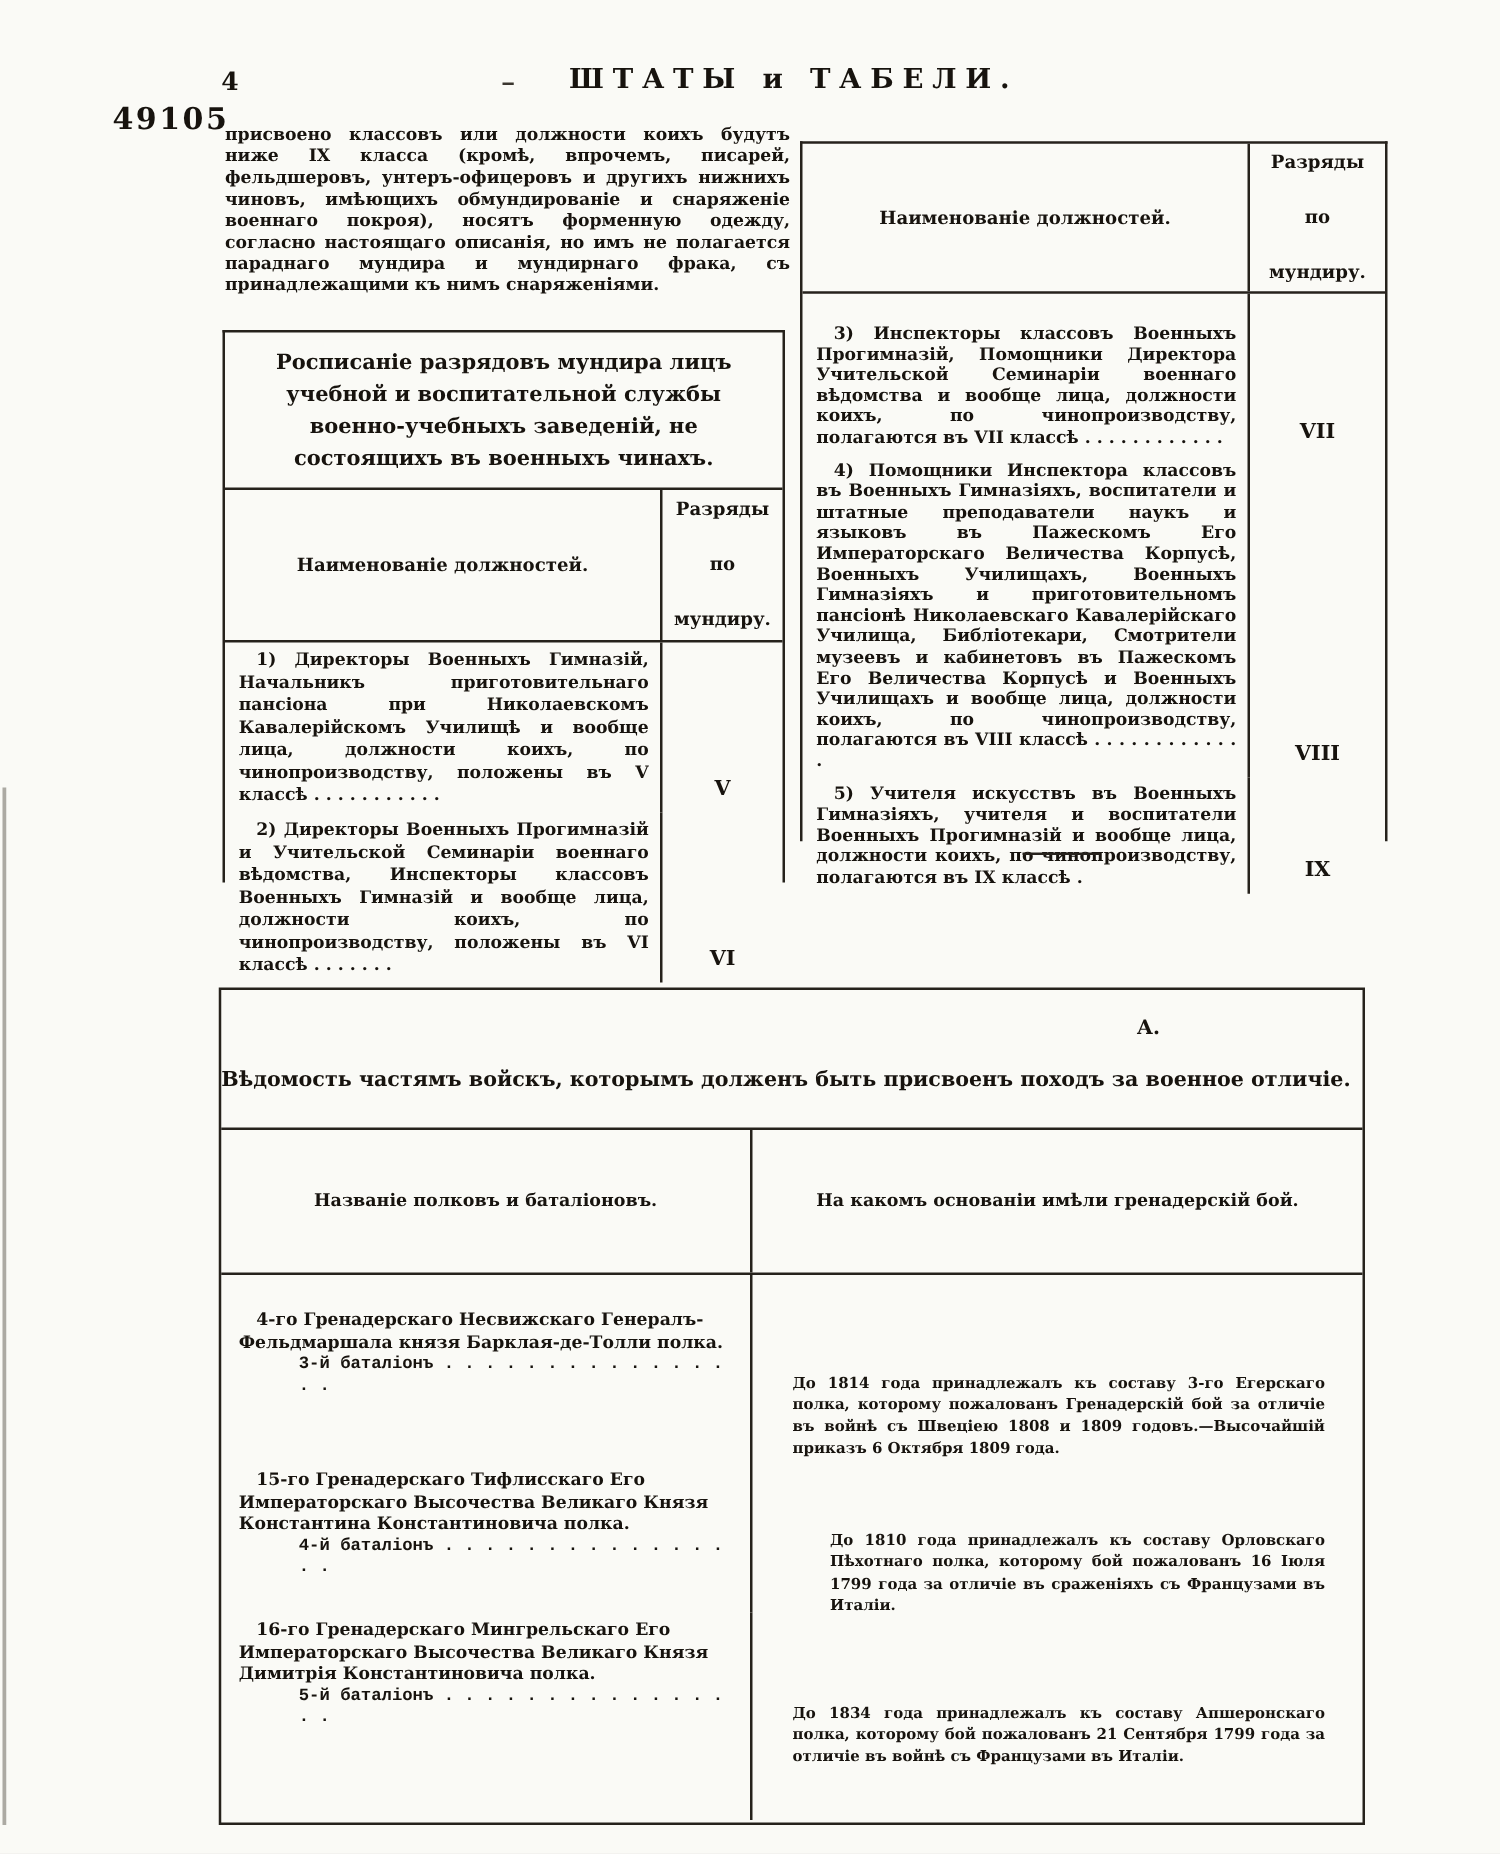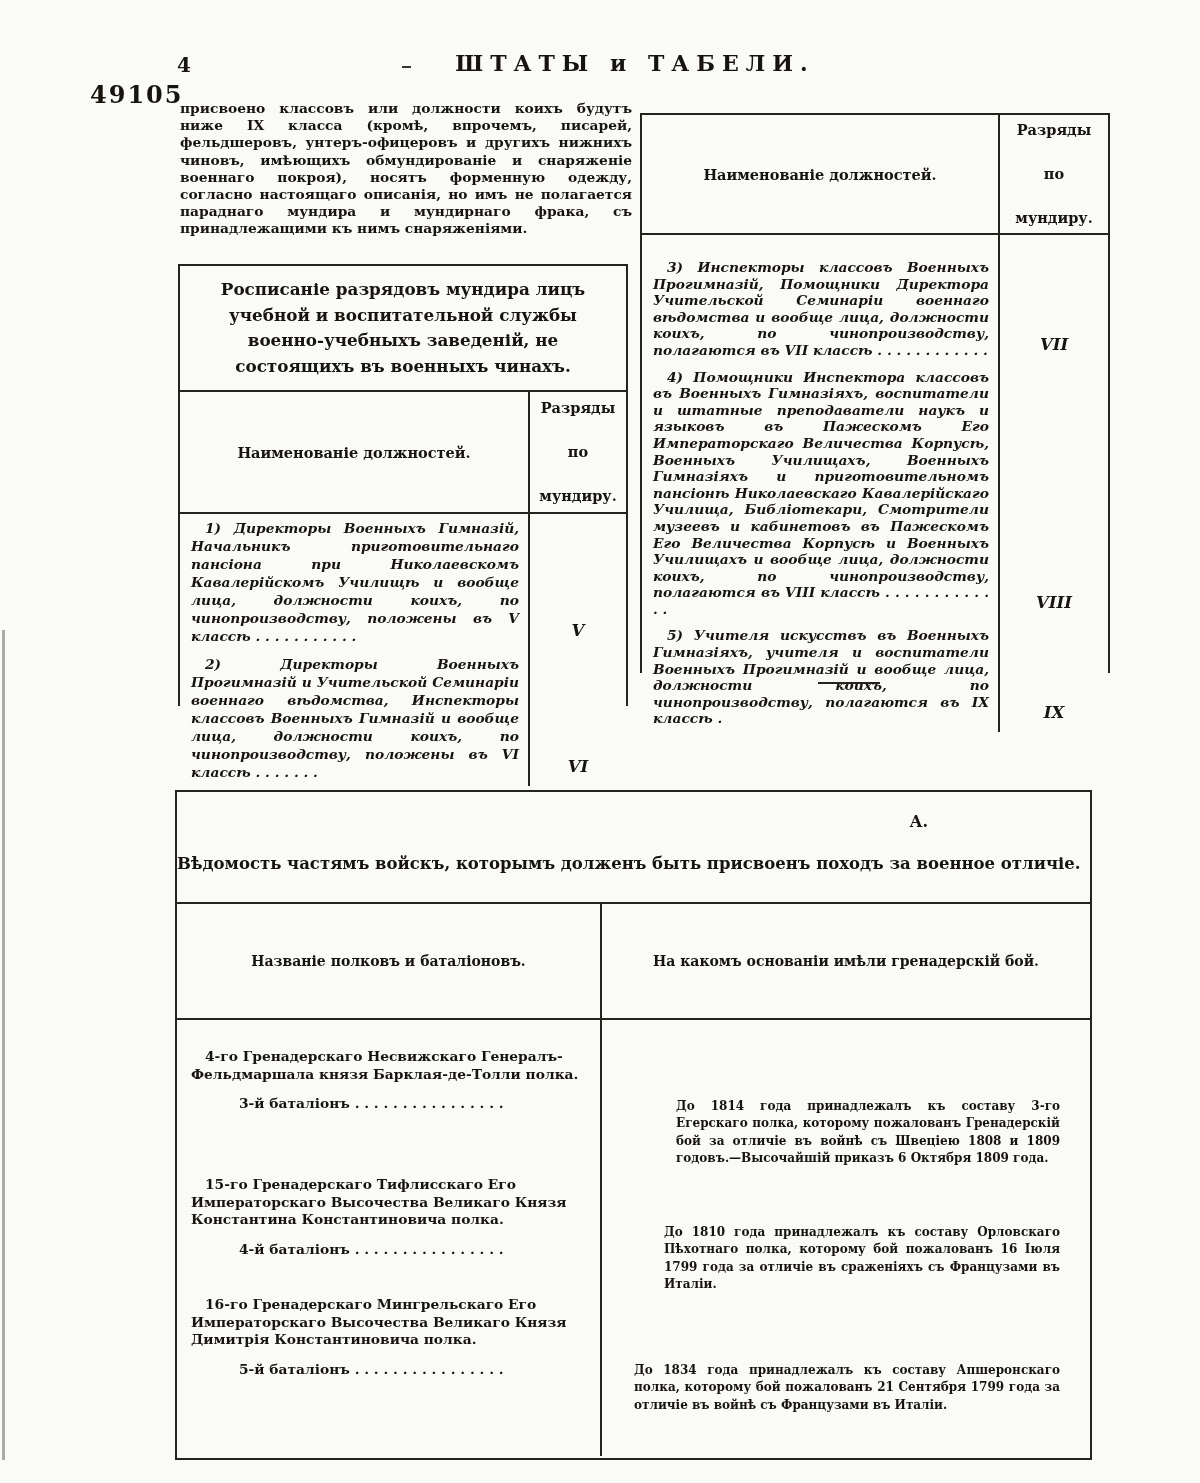--- a/index.html
+++ b/index.html
@@ -49,21 +49,21 @@
     flex: 1; display: flex; align-items: center; justify-content: center;
     border-right: 2px solid #26221c; font-weight: bold; font-size: 14.5px; text-align: center; padding: 0 8px;
   }
   .th-c2 {
     display: flex; align-items: center; justify-content: center;
     font-weight: bold; font-size: 14.5px; text-align: center; line-height: 44px;
   }
   .th-c2 .rank-head { width: 92px; }
   .table-left  .th-c2 { width: 96px; }
   .table-right .th-c2 { width: 108px; }
-  .t-row { display: flex; align-items: stretch; font-style: italic; }
+  .t-row { display: flex; align-items: stretch; }
   .t-row .tr-text {
     flex: 1; border-right: 2px solid #26221c; font-weight: bold; font-size: 13.8px;
     line-height: 18px; text-align: justify; padding: 5px 9px 5px 11px; text-indent: 14px;
   }
   .table-right .t-row .tr-text { line-height: 16.6px; }
   .table-right .t-row.rr1 .tr-text { padding-top: 24px; }
   .t-row .tr-rank {
     display: flex; align-items: flex-end; justify-content: center;
     font-weight: bold; font-size: 16.5px; padding-bottom: 10px;
   }
@@ -102,22 +102,22 @@
   .bt-row { display: flex; align-items: stretch; }
   .br-left {
     width: 425px; border-right: 2px solid #26221c;
     padding: 0 10px 0 14px; font-weight: bold; font-size: 13.8px; line-height: 17.5px;
   }
   .br-right {
     flex: 1; padding: 0 14px 0 16px; margin: 16px;
     font-weight: bold; font-size: 12px; line-height: 17.3px; text-align: justify;
   }
   .regiment { text-indent: 14px; }
-  .battalion { margin-left: 48px; margin-top: 12px; }
-  .bt-row.br1 { height: 148px; gap: 42px; } .bt-row.br1 .br-left { padding-top: 28px; } .bt-row.br1 .br-right { padding-top: 62px; }
+  .battalion { margin-left: 48px; margin-top: 0; font-family: Liberation Mono, monospace; }
+  .bt-row.br1 { height: 148px; } .bt-row.br1 .br-left { padding-top: 28px; } .bt-row.br1 .br-right { padding-top: 62px; }
   .bt-row.br2 { height: 122px; } .bt-row.br2 .br-left { padding-top: 8px;  } .bt-row.br2 .br-right { padding-top: 40px; padding-left: 46px; }
   .bt-row.br3 { height: 166px; } .bt-row.br3 .br-left { padding-top: 6px;  } .bt-row.br3 .br-right { padding-top: 56px; }
 </style>
 </head>
 <body>
 
 <div class="page">
 
   <div class="gutter-shadow"></div>
 

